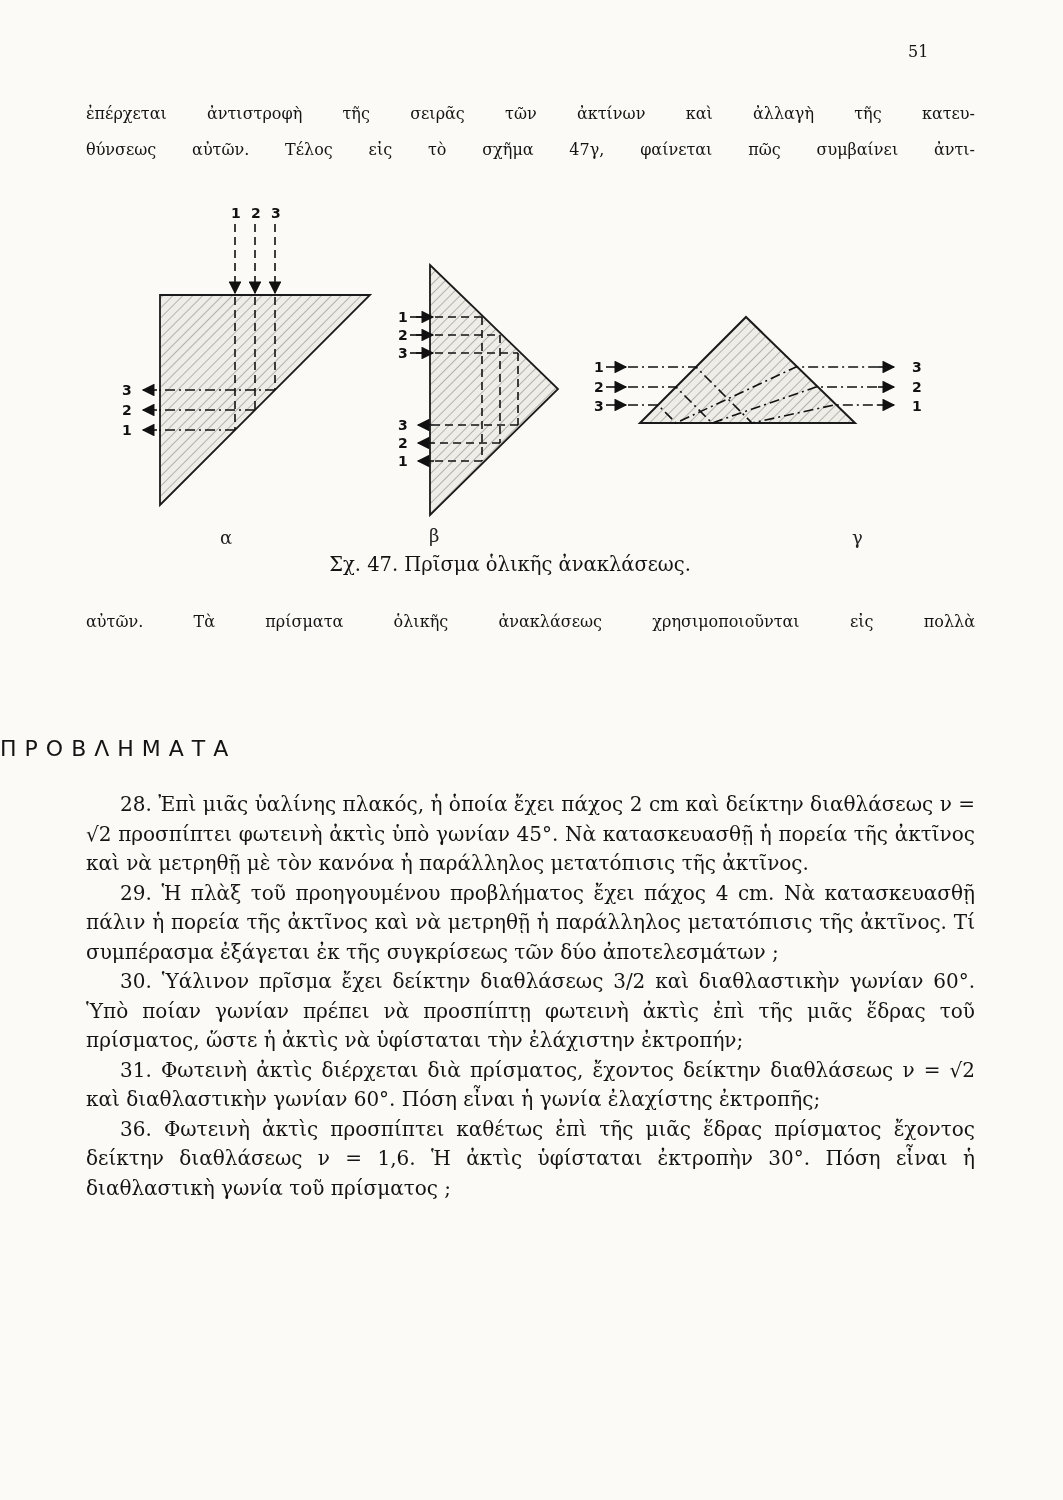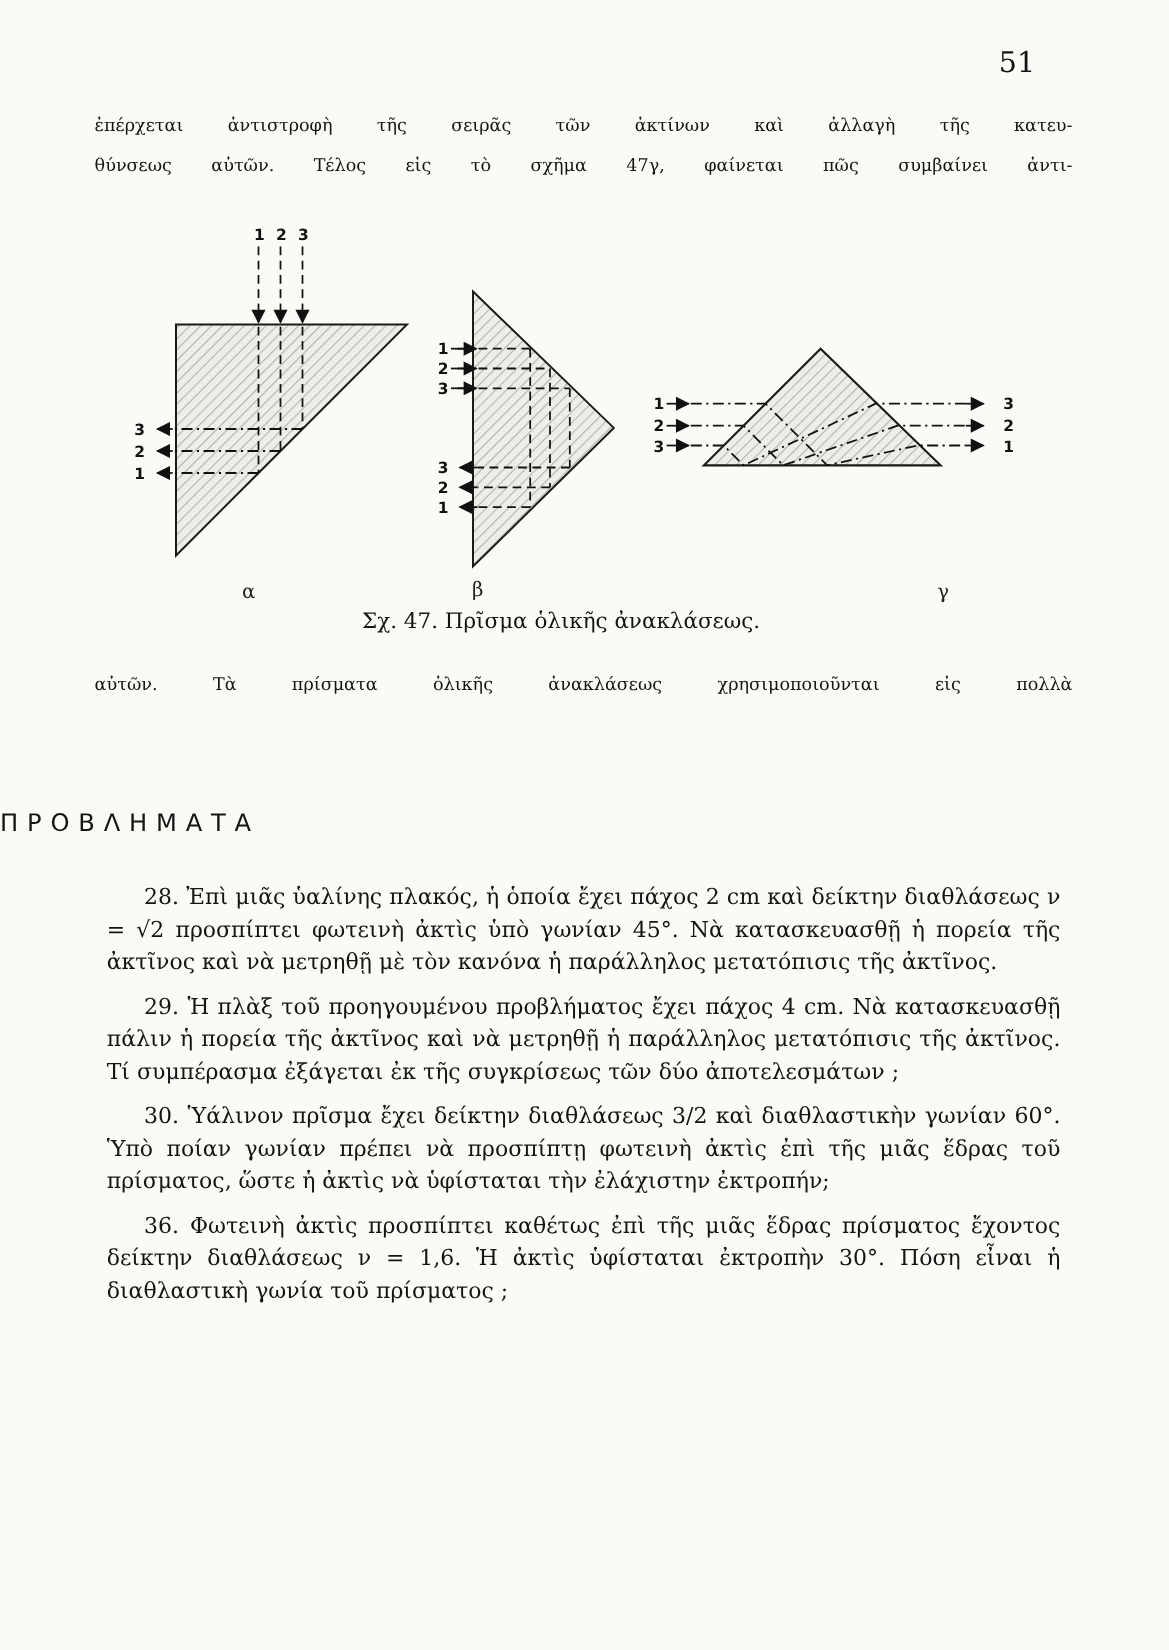--- a/index.html
+++ b/index.html
@@ -7,21 +7,21 @@
     position:relative;
     width:1063px; height:1500px;
     margin:0 auto;
     background:#fbfaf6;
     font-family:"DejaVu Serif","Liberation Serif",serif;
     color:#141414;
     overflow:hidden;
   }
   .pagenum {
     position:absolute; top:42px; left:908px;
-    font-size:26px;
+    font-size:16px;
   }
   .tblock { position:absolute; left:86px; width:889px; }
   .jline {
     font-size:16px; line-height:36px;
     text-align:justify; text-align-last:justify;
     white-space:normal;
   }
   .jline.last { text-align-last:left; }
   #para1 { top:96px; }
   #para2 { top:604px; }
@@ -31,21 +31,21 @@
     text-align:center; font-size:19.5px;
   }
   .problems-heading {
     position:absolute; left:0; top:736px; width:1063px;
     font-size:22px; letter-spacing:8px;
     font-family:"DejaVu Sans","Liberation Sans",sans-serif;
     font-weight:500;
   }
   #problems { top:790px; }
   .prob {
-    margin:11px; padding:0;
+    margin:0; padding:0;
     font-size:20px; line-height:29.5px;
     text-align:justify; text-indent:34px;
   }
   .pnum { font-weight:normal; }
   svg text.raylbl {
     font-family:"DejaVu Sans","Liberation Sans",sans-serif;
     font-size:14px; font-weight:bold; fill:#111;
   }
   svg text.greeklbl {
     font-family:"DejaVu Serif","Liberation Serif",serif;
@@ -192,16 +192,17 @@
   <div class="tblock" id="para2">
     <div class="jline">αὐτῶν. Τὰ πρίσματα ὁλικῆς ἀνακλάσεως χρησιμοποιοῦνται εἰς πολλὰ</div>
   </div>
 
   <div class="problems-heading">ΠΡΟΒΛΗΜΑΤΑ</div>
 
   <div class="tblock" id="problems">
     <p class="prob"><span class="pnum">28.</span> <span>Ἐπὶ μιᾶς ὑαλίνης πλακός, ἡ ὁποία ἔχει πάχος 2 cm καὶ δείκτην διαθλάσεως ν = √2 προσπίπτει φωτεινὴ ἀκτὶς ὑπὸ γωνίαν 45°. Νὰ κατασκευασθῇ ἡ πορεία τῆς ἀκτῖνος καὶ νὰ μετρηθῇ μὲ τὸν κανόνα ἡ παράλληλος μετατόπισις τῆς ἀκτῖνος.</span></p>
     <p class="prob"><span class="pnum">29.</span> <span>Ἡ πλὰξ τοῦ προηγουμένου προβλήματος ἔχει πάχος 4 cm. Νὰ κατασκευασθῇ πάλιν ἡ πορεία τῆς ἀκτῖνος καὶ νὰ μετρηθῇ ἡ παράλληλος μετατόπισις τῆς ἀκτῖνος. Τί συμπέρασμα ἐξάγεται ἐκ τῆς συγκρίσεως τῶν δύο ἀποτελεσμάτων ;</span></p>
     <p class="prob"><span class="pnum">30.</span> <span>Ὑάλινον πρῖσμα ἔχει δείκτην διαθλάσεως 3/2 καὶ διαθλαστικὴν γωνίαν 60°. Ὑπὸ ποίαν γωνίαν πρέπει νὰ προσπίπτῃ φωτεινὴ ἀκτὶς ἐπὶ τῆς μιᾶς ἕδρας τοῦ πρίσματος, ὥστε ἡ ἀκτὶς νὰ ὑφίσταται τὴν ἐλάχιστην ἐκτροπήν;</span></p>
+    <p class="prob"><span class="pnum">31.</span> <span>Φωτεινὴ ἀκτὶς διέρχεται διὰ πρίσματος, ἔχοντος δείκτην διαθλάσεως ν = √2 καὶ διαθλαστικὴν γωνίαν 60°. Πόση εἶναι ἡ γωνία ἐλαχίστης ἐκτροπῆς;</span></p>
     <p class="prob"><span class="pnum">36.</span> <span>Φωτεινὴ ἀκτὶς προσπίπτει καθέτως ἐπὶ τῆς μιᾶς ἕδρας πρίσματος ἔχοντος δείκτην διαθλάσεως ν = 1,6. Ἡ ἀκτὶς ὑφίσταται ἐκτροπὴν 30°. Πόση εἶναι ἡ διαθλαστικὴ γωνία τοῦ πρίσματος ;</span></p>
   </div>
 
 </div>
 
 </body></html>

